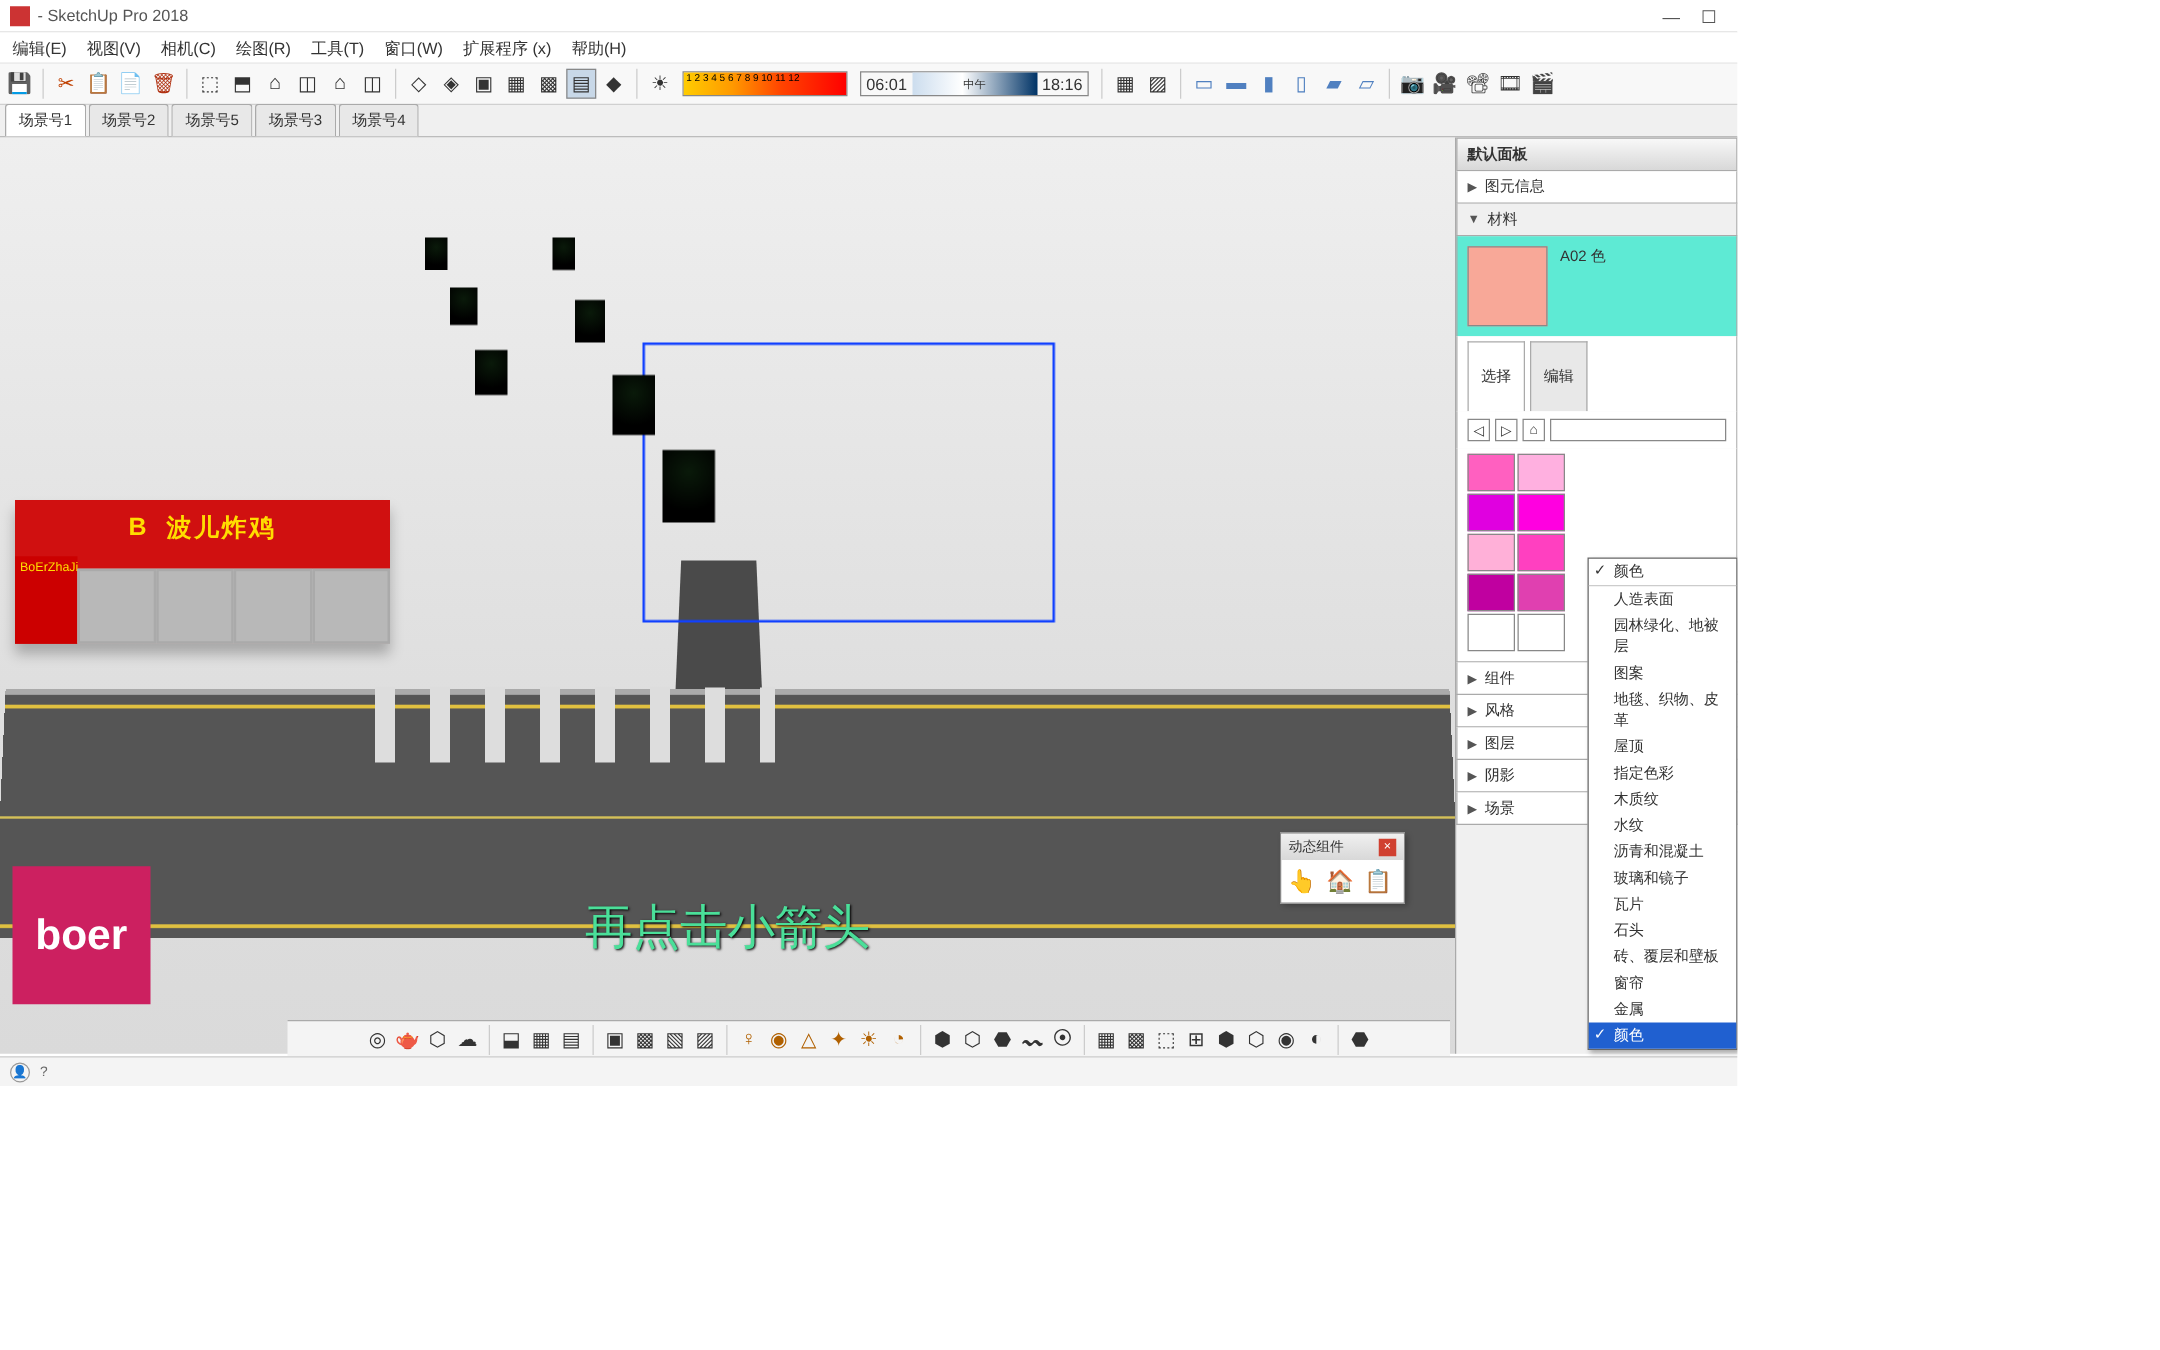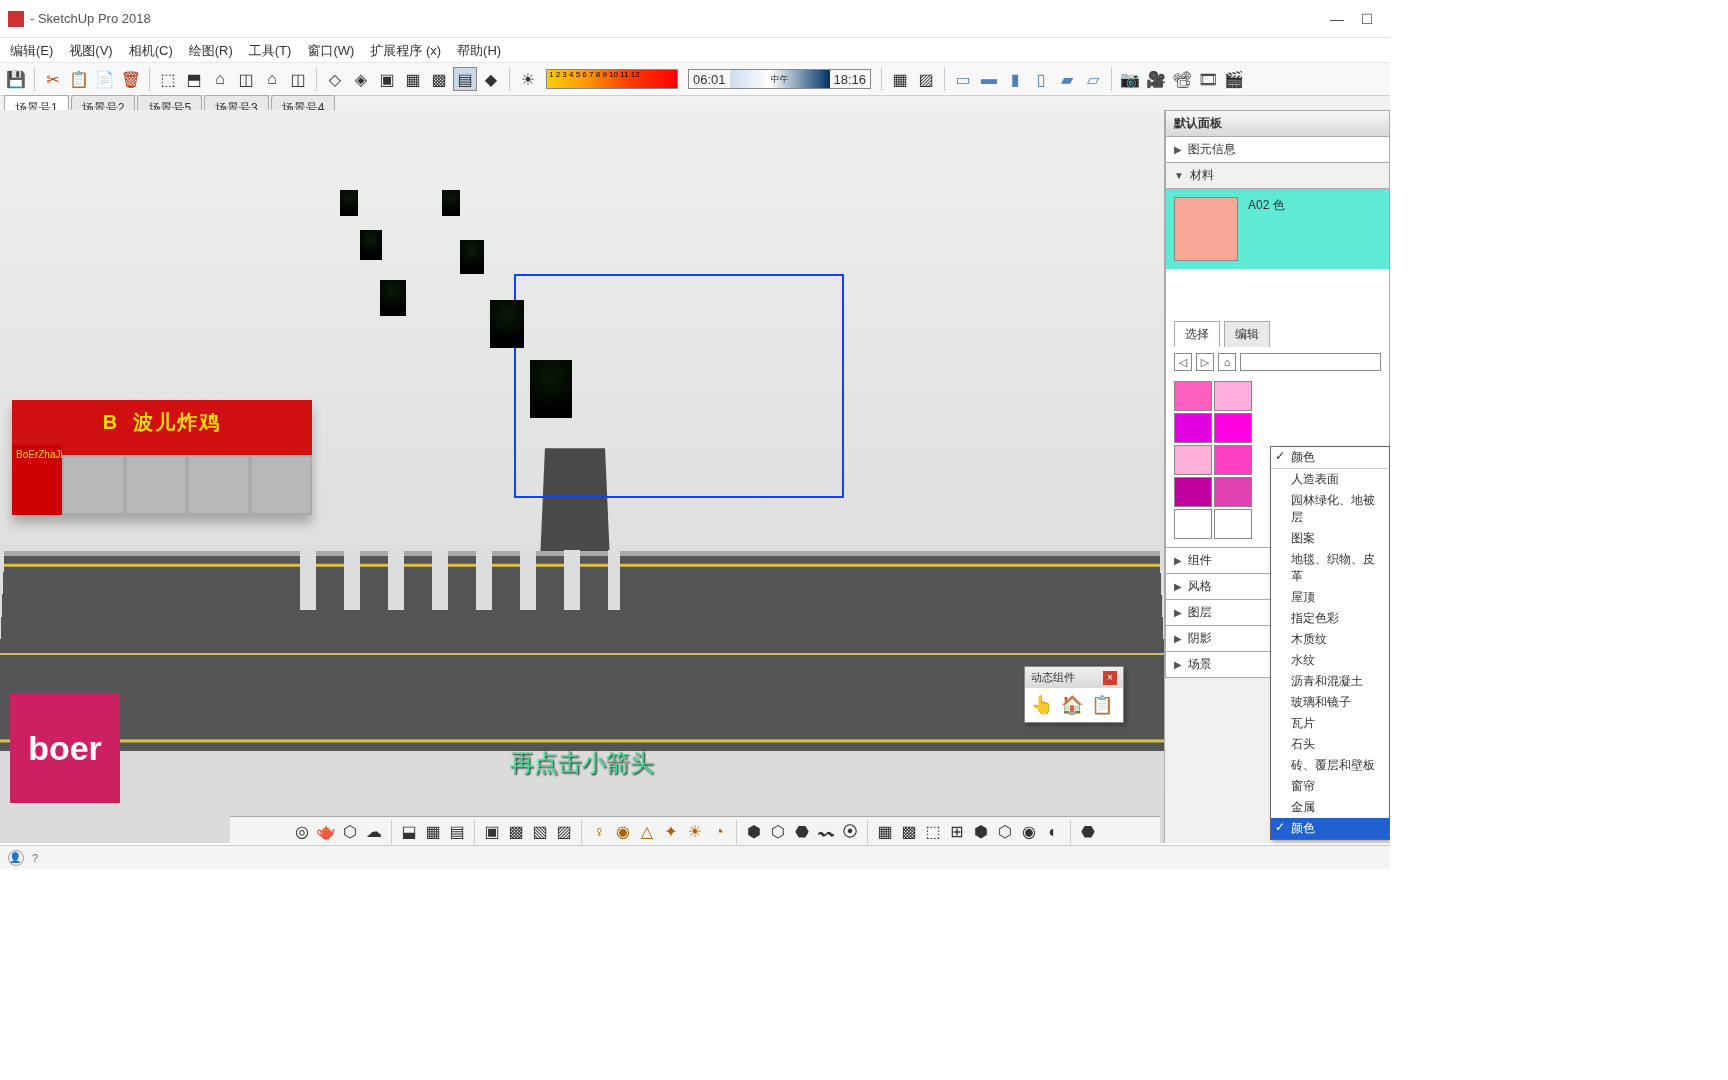--- a/index.html
+++ b/index.html
@@ -1,17 +1,17 @@
 <!DOCTYPE html>
 <html><head>
 <meta charset="utf-8">
 <style>
 * { margin:0; padding:0; box-sizing:border-box; font-family:"Microsoft YaHei",Arial,sans-serif; }
 body { width:1390px; height:869px; background:#fff; overflow:hidden; font-size:12px; color:#333; position:relative; }
-.titlebar { height:38px; background:#fff; display:flex; align-items:center; padding:0 8px; border-bottom:1px solid #e0e0e0; }
+.titlebar { height:26px; background:#fff; display:flex; align-items:center; padding:0 8px; border-bottom:1px solid #e0e0e0; }
 .titlebar .icon { width:16px; height:16px; background:#c33; margin-right:6px; }
 .titlebar .title { flex:1; color:#555; font-size:13px; }
 .titlebar .wbtn { width:30px; text-align:center; font-size:14px; color:#555; cursor:pointer; }
 .menubar { height:24px; display:flex; align-items:flex-end; padding:0 6px; gap:8px; background:#fff; }
 .menubar span { padding:2px 4px; font-size:13px; color:#333; cursor:pointer; }
 .toolbar { height:34px; display:flex; align-items:center; padding:2px 4px; gap:2px; background:#f8f8f8; border-bottom:1px solid #d0d0d0; border-top:1px solid #e8e8e8;}
 .tb-btn { width:24px; height:24px; display:flex; align-items:center; justify-content:center; cursor:pointer; border:1px solid transparent; font-size:16px;}
 .tb-sep { width:1px; height:24px; background:#ccc; margin:0 4px; }
 .shadow-bar { height:20px; display:inline-flex; align-items:center; border:1px solid #888; margin:0 4px; }
 .shadow-bar span { padding:0 4px; font-size:13px; }
@@ -20,21 +20,21 @@
 .scenetab.active { background:#fff; }
 .workspace { position:absolute; top:110px; left:0; right:0; bottom:26px; display:flex; }
 .viewport { flex:1; background:linear-gradient(180deg,#e8e8e8 0%,#dadada 100%); position:relative; overflow:hidden;}
 .sidepanel { width:226px; background:#f0f0f0; border-left:1px solid #aaa; display:flex; flex-direction:column; }
 .panel-title { background:linear-gradient(180deg,#f8f8f8,#d8d8d8); border:1px solid #aaa; padding:4px 8px; font-size:12px; font-weight:bold;}
 .panel-section { background:#fff; border:1px solid #aaa; border-top:none; padding:4px 8px; font-size:12px; display:flex; align-items:center; gap:6px; cursor:pointer;}
 .panel-section .arrow { font-size:10px; color:#555;}
 .mat-body { background:#5eead4; border-left:1px solid #aaa; border-right:1px solid #aaa; padding:8px; }
 .mat-swatch-big { width:64px; height:64px; background:#f8a898; border:1px solid #888; }
 .mat-tabs { display:flex; gap:4px; padding:4px 8px 0 8px; background:#fff; border-left:1px solid #aaa; border-right:1px solid #aaa;}
-.mat-tab { padding:4px 10px; border:1px solid #aaa; border-bottom:none; background:#e8e8e8; cursor:pointer; font-size:12px;margin-top:48px;}
+.mat-tab { padding:19px 10px; border:1px solid #aaa; border-bottom:none; background:#e8e8e8; cursor:pointer; font-size:12px;}
 .mat-tab.active { background:#fff;}
 .mat-nav { display:flex; gap:4px; padding:6px 8px; background:#fff; border-left:1px solid #aaa; border-right:1px solid #aaa; align-items:center;}
 .mat-nav .nbtn { width:18px; height:18px; border:1px solid #888; background:#fff; display:flex; align-items:center; justify-content:center; font-size:11px; cursor:pointer;}
 .swatch-grid { display:grid; grid-template-columns:repeat(2,38px); gap:2px; padding:4px 8px 8px 8px; background:#fff; border-left:1px solid #aaa; border-right:1px solid #aaa; border-bottom:1px solid #aaa;}
 .swatch { width:38px; height:30px; border:1px solid #888; }
 .dropdown { position:absolute; right:0; top:336px; width:120px; background:#fff; border:1px solid #666; box-shadow:2px 2px 4px rgba(0,0,0,.3); z-index:50; font-size:12px;}
 .dropdown .dd-item { padding:2px 8px 2px 20px; cursor:pointer; position:relative;}
 .dropdown .dd-item.sel { background:#2060d0; color:#fff;}
 .dropdown .dd-item.check::before { content:"✓"; position:absolute; left:4px; }
 .dropdown .dd-header { padding:2px 8px 2px 20px; border-bottom:1px solid #ccc; position:relative;}
@@ -49,21 +49,21 @@
 .shop-red .facade { position:absolute; left:50px; bottom:0; width:250px; height:60px; background:#ccc; display:flex;}
 .shop-red .facade div{ flex:1; border:2px solid #aaa; background:#b8b8b8;}
 .shop-red .sign { position:absolute; left:0; top:0; right:0; height:45px; display:flex; align-items:center; justify-content:center; color:#ffdd00; font-size:20px; font-weight:bold; letter-spacing:2px; gap:14px;}
 .shop-red .sidesign { position:absolute; left:0; bottom:0; width:50px; height:70px; background:#c00; color:#ffdd00; font-size:10px; padding:4px;}
 .shop-dark { position:absolute; left:530px; top:300px; width:250px; height:80px; background:#1a1830; border:2px solid #4050e0;}
 .shop-dark .txt { color:#a0a0ff; font-size:16px; padding:8px 14px; letter-spacing:2px;}
 .sel-box { position:absolute; left:514px; top:164px; width:330px; height:224px; border:2px solid #1040ff;}
 .crosswalk { position:absolute; left:300px; top:440px; width:320px; height:60px; background:repeating-linear-gradient(90deg,#ddd 0 16px, transparent 16px 44px);}
 .lane-line { position:absolute; background:#e0c040;}
 .tree { position:absolute; width:28px; height:40px; background:radial-gradient(circle at 50% 30%,#0a1a0a,#000 70%);}
-.caption { position:absolute; left:50%; bottom:64px; transform:translateX(-50%); font-size:24px; color:#4adf99; text-shadow:1px 1px 2px #000; font-weight:500;}
+.caption { position:absolute; left:50%; bottom:76px; transform:translateX(-50%); font-size:38px; color:#4adf99; text-shadow:1px 1px 2px #000; font-weight:500;}
 .dyncomp { position:absolute; right:40px; bottom:120px; width:100px; background:#fff; border:1px solid #888; box-shadow:2px 2px 5px rgba(0,0,0,.3);}
 .dyncomp .hdr { background:linear-gradient(#f0f0f0,#d8d8d8); padding:3px 6px; font-size:11px; display:flex; justify-content:space-between; align-items:center;}
 .dyncomp .hdr .cls { background:#d04030; color:#fff; width:14px; height:14px; font-size:10px; text-align:center; line-height:14px;}
 .dyncomp .body { padding:6px; display:flex; gap:8px; font-size:18px;}
 .watermark { position:absolute; left:10px; bottom:40px; width:110px; height:110px; background:#cc2060; display:flex; align-items:center; justify-content:center; color:#fff; font-size:34px; font-weight:bold;}
 .statusbar { position:absolute; left:0; right:0; bottom:0; height:24px; background:#f4f4f4; border-top:1px solid #ccc; display:flex; align-items:center; padding:0 8px; gap:8px; font-size:11px; color:#666;}
 .usericon { width:16px; height:16px; border:1px solid #999; border-radius:50%; display:flex; align-items:center; justify-content:center; font-size:10px;}
 .mat-name-row { display:flex; align-items:flex-start; gap:10px; }
 </style>
 </head>

